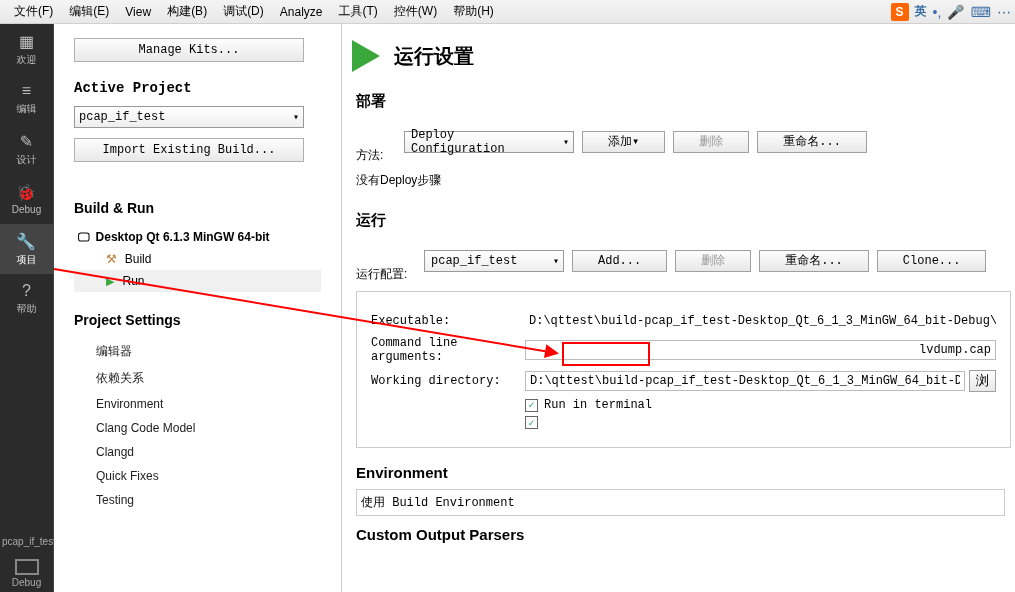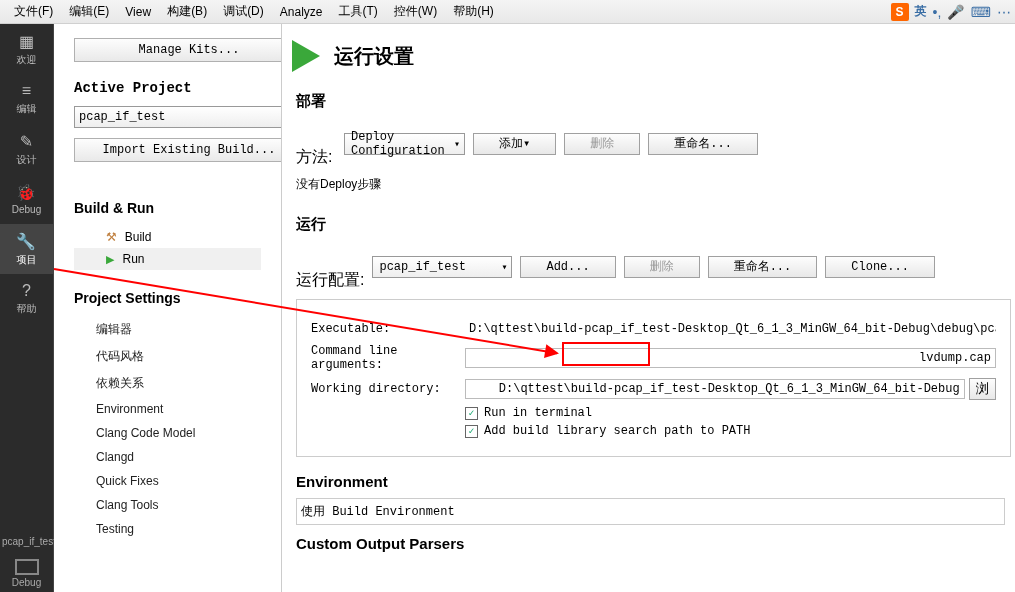--- a/index.html
+++ b/index.html
@@ -19,21 +19,21 @@
 
 .sidebar { width: 54px; background: #2b2b2b; color: #ccc; display: flex; flex-direction: column; border-right: 1px solid #444; }
 .sidebar .sb-item { height: 50px; display: flex; flex-direction: column; align-items: center; justify-content: center; gap: 2px; font-size: 10px; color: #bbb; cursor: default; }
 .sidebar .sb-item.active { background: #444; color: #fff; }
 .sidebar .sb-icon { font-size: 16px; }
 .sidebar .spacer { flex: 1; }
 .sidebar .sb-bottom { font-size: 10px; padding: 4px 2px; color: #aaa; text-align: center; }
 .sidebar .sb-screen { width: 24px; height: 16px; border: 2px solid #888; margin: 4px auto 2px; }
 
 
-.project-panel { width: 228px; background: #fff; border-right: 1px solid #ccc; padding: 14px 20px; overflow: hidden; }
+.project-panel { width: 288px; background: #fff; border-right: 1px solid #ccc; padding: 14px 20px; overflow: hidden; }
 .btn-wide { width: 230px; height: 24px; background: linear-gradient(#fdfdfd,#e9e9e9); border: 1px solid #b0b0b0; font-family: "Courier New", monospace; font-size: 12px; margin-bottom: 18px; cursor: default; }
 .section-title { font-weight: bold; font-family: "Courier New", monospace; font-size: 14px; margin-bottom: 10px; }
 .section-title2 { font-weight: bold; font-size: 14px; margin: 20px 0 10px; }
 .combo { width: 230px; height: 22px; border: 1px solid #999; background: linear-gradient(#fff,#eee); font-family: "Courier New", monospace; padding: 0 4px; display: flex; align-items: center; justify-content: space-between; margin-bottom: 10px; }
 .combo::after { content: "▾"; font-size: 10px; }
 .kit-row { font-weight: bold; padding: 4px 0 4px 4px; display: flex; align-items: center; gap: 6px; }
 .kit-row::before { content: "🖵"; font-size: 12px; }
 .sub-row { padding: 4px 0 4px 32px; display: flex; align-items: center; gap: 8px; cursor: default; }
 .sub-row.active { background: #f0f0f0; }
 .hammer-icon { color: #c08040; font-size: 12px; }
@@ -41,21 +41,21 @@
 .ps-list { margin-top: 10px; }
 .ps-item { padding: 5px 0 5px 22px; color: #222; cursor: default; }
 
 
 .content { flex: 1; background: #fff; overflow: hidden; padding: 10px 0 0 10px; position: relative; }
 .content-header { display: flex; align-items: center; gap: 14px; padding: 6px 0 12px; }
 .play-big { width: 0; height: 0; border-left: 28px solid #3aa83a; border-top: 16px solid transparent; border-bottom: 16px solid transparent; }
 .h2 { font-size: 20px; font-weight: bold; }
 .h3 { font-size: 15px; font-weight: bold; margin: 8px 0 8px; padding-left: 4px; }
 .row { display: flex; align-items: center; gap: 8px; margin: 4px 0 8px; padding-left: 4px; }
-.label { font-size: 16px; min-width: 40px; margin-top: 28px; }
+.label { font-size: 12px; min-width: 40px; margin-top: 28px; }
 .select { height: 22px; border: 1px solid #999; background: linear-gradient(#fff,#eee); font-family: "Courier New", monospace; padding: 0 18px 0 6px; display: inline-flex; align-items: center; position: relative; }
 .select::after { content: "▾"; position: absolute; right: 4px; font-size: 10px; }
 .btn { height: 22px; border: 1px solid #a0a0a0; background: linear-gradient(#fdfdfd,#e8e8e8); padding: 0 25px; font-family: "Courier New", monospace; font-size: 12px; cursor: default; display: inline-flex; align-items: center; }
 .btn.disabled { color: #999; }
 .subpanel { border: 1px solid #ccc; padding: 14px; margin: 4px 4px 16px 4px; }
 .field-row { display: flex; align-items: center; margin: 6px 0; gap: 4px; }
 .field-label { width: 150px; font-family: "Courier New", monospace; font-size: 12px; }
 .field-value { font-family: "Courier New", monospace; font-size: 12px; flex: 1; padding: 2px 4px; white-space: nowrap; overflow: hidden; }
 .field-input { font-family: "Courier New", monospace; font-size: 12px; flex: 1; border: 1px solid #bbb; padding: 2px 4px; height: 20px; text-align: right; }
 .checkbox-row { display: flex; align-items: center; gap: 6px; margin: 4px 0 4px 154px; font-family: "Courier New", monospace; font-size: 12px; }
@@ -126,53 +126,54 @@
 
   <div class="project-panel">
     <button class="btn-wide">Manage Kits...</button>
     <div class="section-title">Active Project</div>
     <div class="combo">
         <span>pcap_if_test</span>
       </div>
     <button class="btn-wide">Import Existing Build...</button>
 
     <div class="section-title2">Build &amp; Run</div>
+    <div class="kit-row">
+        <span>Desktop Qt 6.1.3 MinGW 64-bit</span>
+      </div>
     <div class="sub-row">
         <span class="hammer-icon">⚒</span>
         <span>Build</span>
       </div>
     <div class="sub-row active">
         <span class="play-icon-small">▶</span>
         <span>Run</span>
       </div>
 
     <div class="section-title2">Project Settings</div>
     <div class="ps-list">
       <div class="ps-item">编辑器</div>
-      <div class="ps-item">代码风格</div>
       <div class="ps-item">依赖关系</div>
       <div class="ps-item">Environment</div>
       <div class="ps-item">Clang Code Model</div>
       <div class="ps-item">Clangd</div>
       <div class="ps-item">Quick Fixes</div>
-      <div class="ps-item">Clang Tools</div>
       <div class="ps-item">Testing</div>
     </div>
   </div>
 
   <div class="content">
     <div class="content-header">
       <div class="play-big"></div>
       <div class="h2">运行设置</div>
     </div>
 
     <div class="h3">部署</div>
     <div class="row">
       <span class="label">方法:</span>
-      <span class="select" style="width:121px;">
+      <span class="select" style="width:170px;">
           <span>Deploy Configuration</span>
         </span>
       <span class="btn"><span>添加</span> ▾</span>
       <span class="btn disabled">删除</span>
       <span class="btn">重命名...</span>
     </div>
     <div class="row">
         <span>没有Deploy步骤</span>
       </div>
 
@@ -201,21 +202,20 @@
         <span class="field-label">Working directory:</span>
         <input class="field-input" value="D:\qttest\build-pcap_if_test-Desktop_Qt_6_1_3_MinGW_64_bit-Debug" style="">
         <button class="browse-btn">浏</button>
       </div>
       <div class="checkbox-row">
         <span class="checkbox">✓</span>
         <span>Run in terminal</span>
       </div>
       <div class="checkbox-row">
         <span class="checkbox">✓</span>
-        <span>Add build library search path to PATH</span>
       </div>
     </div>
 
     <div class="h3">Environment</div>
     <div class="env-box">使用 Build Environment</div>
 
     <div class="h3">Custom Output Parsers</div>
   </div>
 </div>
 

